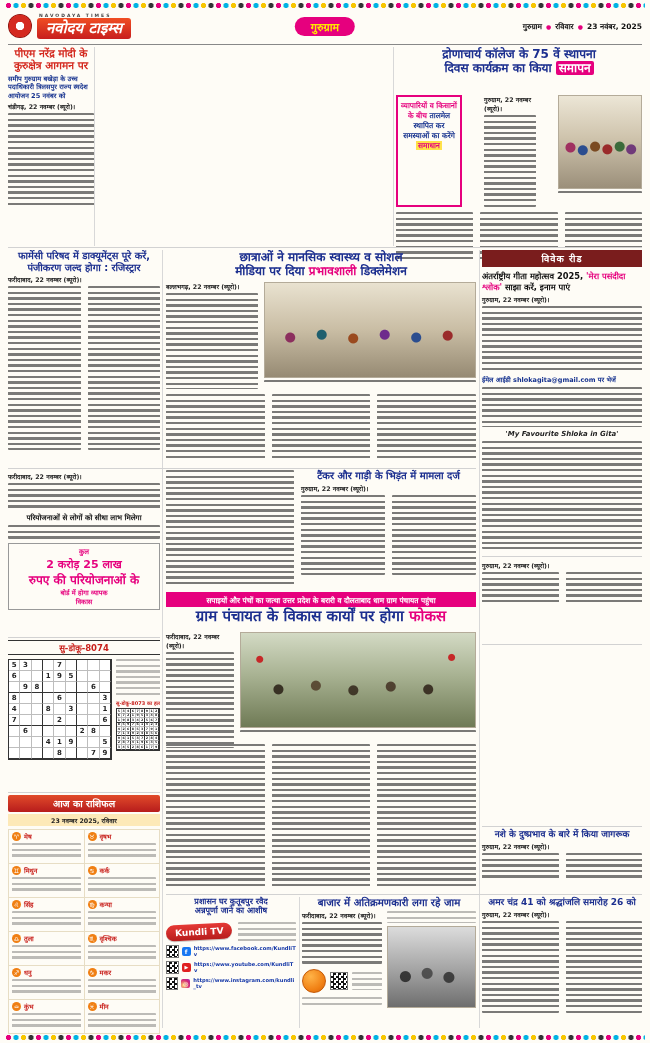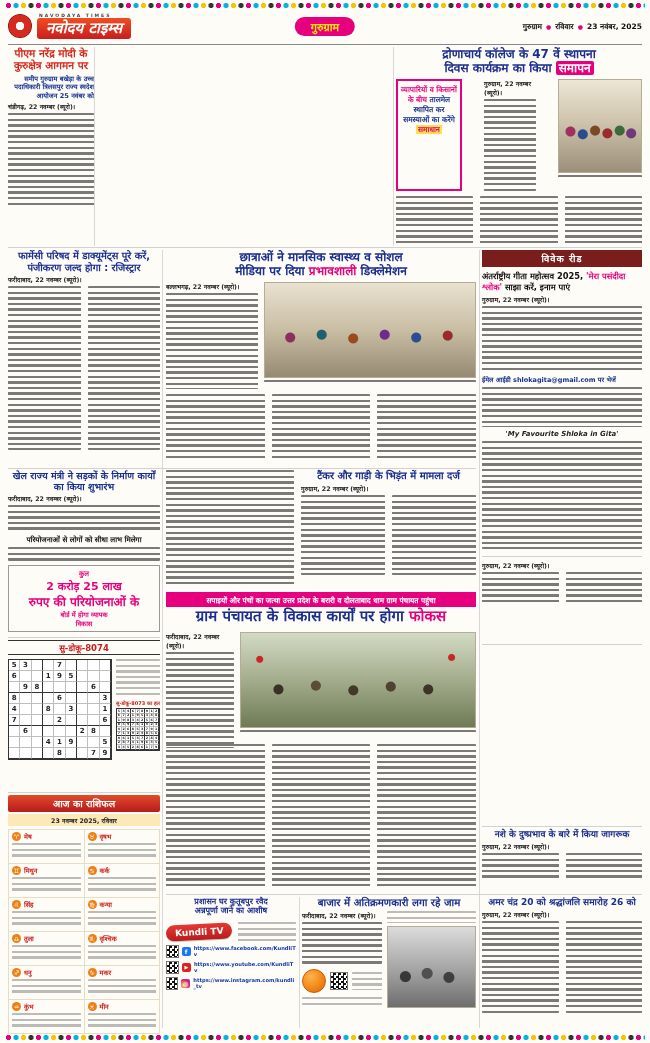--- a/index.html
+++ b/index.html
@@ -76,32 +76,32 @@
       <span class="mdot">●</span>
       <span>रविवार</span>
       <span class="mdot">●</span>
       <span>23 नवंबर, 2025</span>
     </div>
   </div>
   <div class="hr" style="left:8px;top:44px;width:634px;background:#888"></div>
 
   <div class="abs" style="left:8px;top:47px;width:86px;height:199px">
     <div class="hl red" style="font-size:10.5px">पीएम नरेंद्र मोदी के कुरुक्षेत्र आगमन पर</div>
-    <div style="color:#17338f;font-weight:bold;font-size:6.6px;text-align:right;line-height:1.3;margin-top:3px">समीप गुरुग्राम बखेड़ा के उच्च पदाधिकारी त्रिलसपुर राज्य स्वदेश आयोजन 25 नवंबर को</div>
+    <div style="color:#17338f;font-weight:bold;font-size:6.6px;text-align:left;line-height:1.3;margin-top:3px">समीप गुरुग्राम बखेड़ा के उच्च पदाधिकारी त्रिलसपुर राज्य स्वदेश आयोजन 25 नवंबर को</div>
     <div class="byline">चंडीगढ़, 22 नवम्बर (ब्यूरो)।</div>
     <div class="tx" style="height:94px"></div>
   </div>
 
 
   <div class="abs" style="left:396px;top:47px;width:246px;height:199px">
     <div class="hl" style="font-size:12px">
-      <span>द्रोणाचार्य कॉलेज के 47 वें स्थापना</span><br>
+      <span>द्रोणाचार्य कॉलेज के 75 वें स्थापना</span><br>
       <span>दिवस कार्यक्रम का किया </span><span class="chip">समापन</span>
     </div>
-    <div style="display:flex;gap:22px;margin-top:4px">
+    <div style="display:flex;gap:22px;margin-top:20px">
       <div class="quotebox" style="width:66px">
         <span class="acc">व्यापारियों व किसानों के बीच</span>
         <span style="color:#17338f">तालमेल स्थापित कर समस्याओं का करेंगे</span>
         <span class="hlword">समाधान</span>
       </div>
       <div style="width:52px">
         <div class="byline" style="margin-top:0">गुरुग्राम, 22 नवम्बर (ब्यूरो)।</div>
         <div class="tx" style="height:92px"></div>
       </div>
       <div style="flex:1">
@@ -168,21 +168,20 @@
     </div>
     <div class="byline">गुरुग्राम, 22 नवम्बर (ब्यूरो)।</div>
     <div class="tx" style="height:66px"></div>
     <div style="font-size:6.5px;font-weight:bold;color:#17338f;margin:3px 0">ईमेल आईडी shlokagita@gmail.com पर भेजें</div>
     <div class="tx" style="height:40px"></div>
     <div style="font-size:7px;font-weight:bold;font-style:italic;color:#222;text-align:center;margin:3px 0">'My Favourite Shloka in Gita'</div>
     <div class="tx" style="height:108px"></div>
   </div>
 
   <div class="abs" style="left:8px;top:470px;width:152px;height:167px">
-    <div class="hl" style="font-size:9.5px">खेल राज्य मंत्री ने सड़कों के निर्माण कार्यों का किया शुभारंभ</div>
     <div class="byline">फरीदाबाद, 22 नवम्बर (ब्यूरो)।</div>
     <div class="tx" style="height:26px"></div>
     <div style="font-size:7.2px;font-weight:bold;color:#111;text-align:center;margin-top:3px">परियोजनाओं से लोगों को सीधा लाभ मिलेगा</div>
     <div class="tx" style="height:14px;margin-top:3px"></div>
     <div class="statbox">
       <div style="font-size:7px">कुल</div>
       <div style="font-size:11px">2 करोड़ 25 लाख</div>
       <div style="font-size:12px">रुपए की परियोजनाओं के</div>
       <div style="font-size:6.6px">बोर्ड में होगा व्यापक</div>
       <div style="font-size:6.6px">विकास</div>
@@ -238,21 +237,21 @@
   </div>
   <div class="abs" style="left:482px;top:829px;width:160px;height:65px">
     <div class="hl" style="font-size:9px">नशे के दुष्प्रभाव के बारे में किया जागरूक</div>
     <div class="byline">गुरुग्राम, 22 नवम्बर (ब्यूरो)।</div>
     <div class="cols" style="height:28px">
         <div class="tx"></div>
         <div class="tx"></div>
       </div>
   </div>
   <div class="abs" style="left:482px;top:897px;width:160px;height:131px">
-    <div class="hl" style="font-size:9px">अमर चंद्र 20 को श्रद्धांजलि समारोह 26 को</div>
+    <div class="hl" style="font-size:9px">अमर चंद्र 41 को श्रद्धांजलि समारोह 26 को</div>
     <div class="byline">गुरुग्राम, 22 नवम्बर (ब्यूरो)।</div>
     <div class="cols" style="height:92px">
         <div class="tx"></div>
         <div class="tx"></div>
       </div>
   </div>
 
   <div class="abs" style="left:8px;top:640px;width:152px;height:152px">
     <div class="sudotitle">सु-डोकू-8074</div>
     <div style="display:flex;gap:4px;margin-top:4px">

